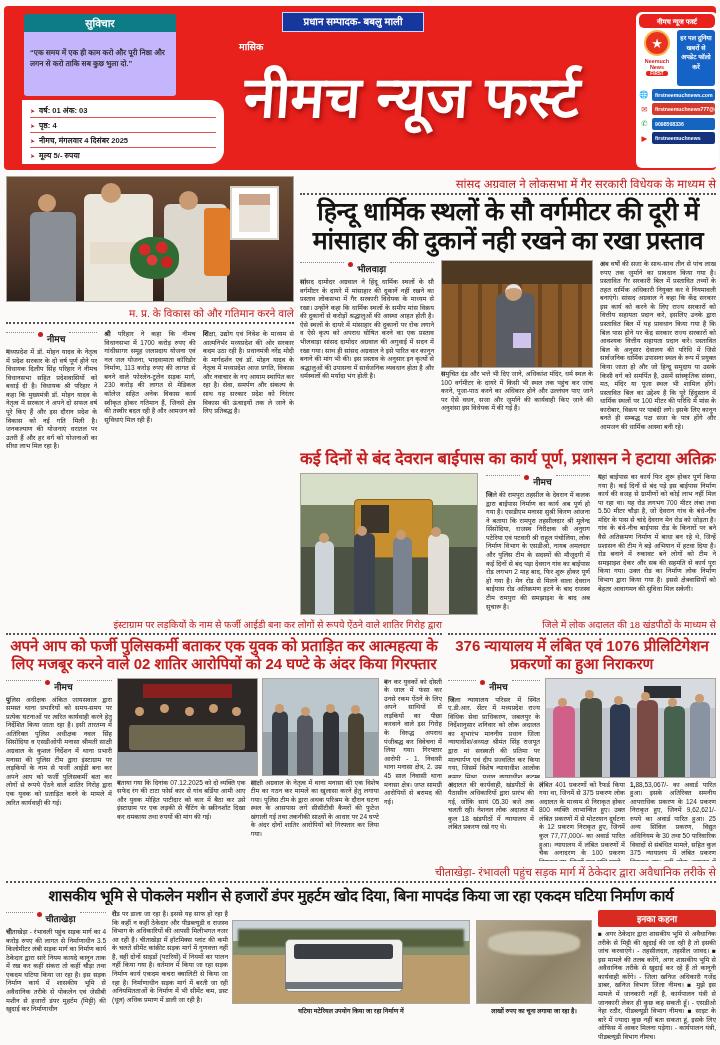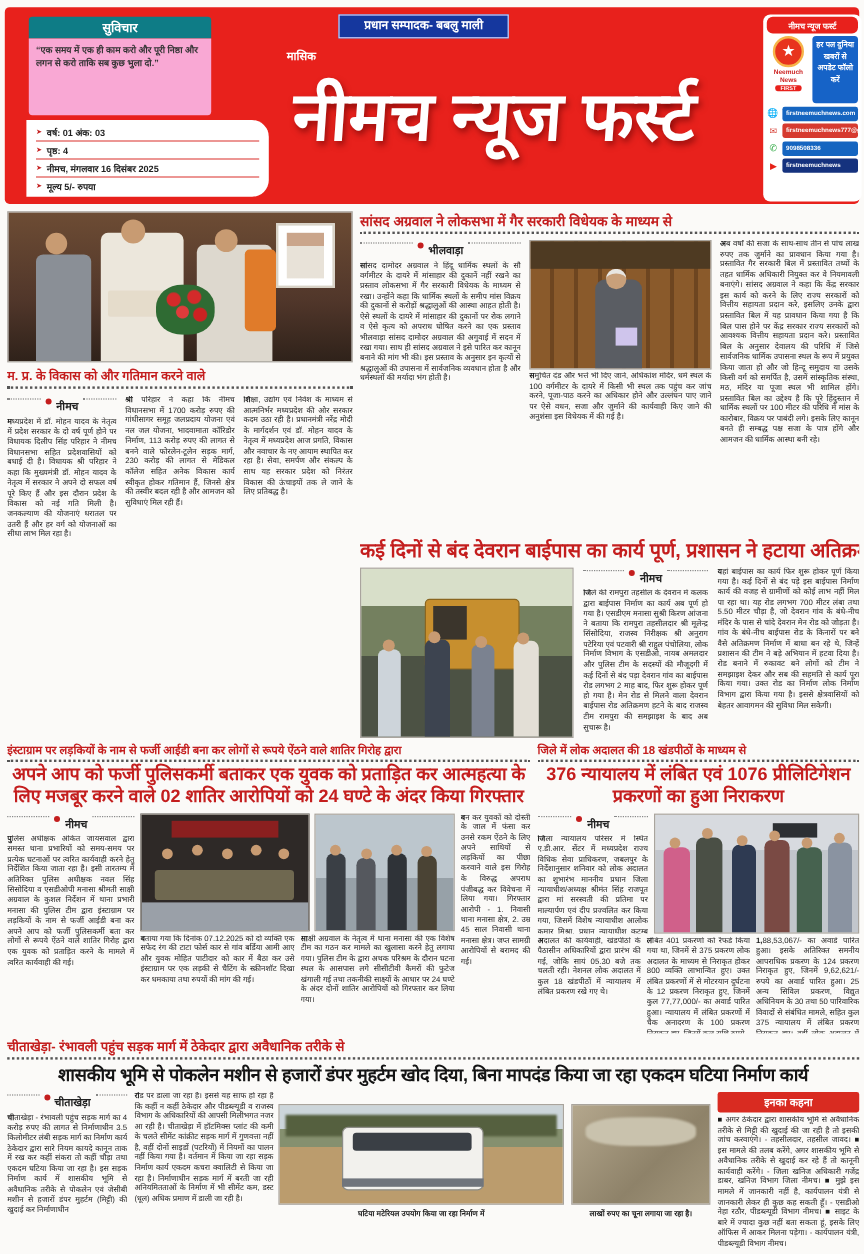--- a/index.html
+++ b/index.html
@@ -3,21 +3,21 @@
 <meta charset="utf-8">
 <style>
   * { margin:0; padding:0; box-sizing:border-box; }
   body { background:#d9d7d4; font-family:"Liberation Sans","DejaVu Sans",sans-serif; }
   .page { position:relative; width:720px; height:1045px; margin:0 auto; background:#fbfaf8; overflow:hidden; }
 
   
   .masthead { position:absolute; left:4px; top:6px; width:712px; height:164px; background:#e8211c; border-radius:4px; }
   .suvichar { position:absolute; left:20px; top:8px; width:152px; }
   .suvichar .sv-title { background:#0e7c86; color:#fff; font-weight:bold; font-size:10.5px; text-align:center; padding:2px 0; border-radius:3px 3px 0 0; }
-  .suvichar .sv-quote { background:#f9a8d4; min-height:64px; padding:5px 6px; font-size:7.5px; font-weight:bold; color:#333; line-height:1.45; border-radius:0 0 3px 3px; }
+  .suvichar .sv-quote { background:#c4b5fd; min-height:64px; padding:16px 6px; font-size:7.5px; font-weight:bold; color:#333; line-height:1.45; border-radius:0 0 3px 3px; }
   .issue-box { position:absolute; left:18px; top:94px; width:202px; height:64px; background:#fff; border-radius:0 14px 14px 0; padding:3px 8px; }
   .issue-row { display:flex; align-items:center; gap:4px; font-size:7.6px; font-weight:bold; color:#222; padding:2px 0; border-bottom:1px solid #e0524e; }
   .issue-row:last-child { border-bottom:none; }
   .issue-row .bullet { color:#c41e1e; font-size:6px; }
   .editor-box { position:absolute; left:278px; top:6px; width:142px; height:20px; background:#15379e; border:1px solid #cfd6ff; color:#fff; font-weight:bold; font-size:10px; text-align:center; line-height:18px; }
   .monthly { position:absolute; left:235px; top:34px; color:#fff; font-weight:bold; font-size:9.5px; }
   .np-title { position:absolute; left:186px; top:28px; width:444px; height:122px; display:flex; align-items:center; justify-content:center; color:#fff; font-size:57px; font-weight:bold; transform:skewX(-4deg); text-shadow:2px 3px 5px rgba(90,0,0,.55); white-space:nowrap; }
   .reg-box { position:absolute; left:428px; top:8px; width:144px; height:22px; background:#c6c6c6; clip-path:polygon(7% 0,100% 0,93% 100%,0 100%); color:#111; font-weight:bold; font-size:9.5px; text-align:center; line-height:22px; }
   .social-box { position:absolute; left:632px; top:6px; width:82px; height:156px; background:#fff; border-radius:6px; padding:2px 3px; }
   .social-header { background:#e8211c; border-radius:5px; color:#fff; font-size:6.8px; font-weight:bold; text-align:center; padding:2.5px 0; }
@@ -25,21 +25,21 @@
   .logo-badge { width:36px; display:flex; flex-direction:column; align-items:center; }
   .logo-circle { width:26px; height:26px; border-radius:50%; background:#e8341e; border:2px solid #f6b54a; color:#fff; font-size:13px; display:flex; align-items:center; justify-content:center; }
   .logo-name { color:#c22; font-size:5.4px; font-weight:bold; text-align:center; margin-top:2px; }
   .logo-sub { background:#e8211c; color:#fff; font-size:4.6px; font-weight:bold; padding:0 4px; border-radius:2px; margin-top:1px; }
   .promo-box { flex:1; background:#1663c7; border-radius:3px; color:#fff; font-size:6.4px; font-weight:bold; text-align:center; padding:3px 1px; line-height:1.5; }
   .link-row { display:flex; align-items:center; gap:2px; margin-top:2.5px; height:12px; }
   .link-icon { width:11px; text-align:center; font-size:7.5px; }
   .link-bar { flex:1; border-radius:2px; color:#fff; font-size:5.2px; font-weight:bold; line-height:12px; padding-left:3px; white-space:nowrap; overflow:hidden; }
 
   
-  .kicker { color:#c41e1e; font-weight:bold; text-align:left; }
+  .kicker { color:#c41e1e; font-weight:normal; text-align:right; }
   .dotrule { border-top:2px dotted #555; margin:2px 0; }
   .headline { font-weight:bold; text-align:center; color:#141414; }
   .headline.red { color:#c41e1e; }
   .byline { display:flex; gap:4px; font-weight:bold; font-size:9px; color:#222; margin:2px 0 3px 0; }
   .byline .ln { flex:1; border-top:1px dotted #888; }
   .byline .dot { width:5px; height:5px; border-radius:50%; background:#c41e1e; flex:0 0 auto; }
   .body-txt { font-size:6.5px; line-height:1.32; text-align:justify; color:#1d1d1d; overflow:hidden; }
   .body-txt::first-letter { font-weight:bold; }
   .cols { display:flex; gap:7px; }
   .ph { position:relative; overflow:hidden; border:1px solid #a9a49d; background:#888; }
@@ -77,21 +77,21 @@
       <div class="issue-row">
         <span class="bullet">➤</span>
         <span>वर्ष: 01 अंक: 03</span>
       </div>
       <div class="issue-row">
         <span class="bullet">➤</span>
         <span>पृष्ठ: 4</span>
       </div>
       <div class="issue-row">
         <span class="bullet">➤</span>
-        <span>नीमच, मंगलवार 16 दिसंबर 2025</span>
+        <span>नीमच, मंगलवार 4 दिसंबर 2025</span>
       </div>
       <div class="issue-row">
         <span class="bullet">➤</span>
         <span>मूल्य 5/- रुपया</span>
       </div>
     </div>
 
     <div class="editor-box">प्रधान सम्पादक- बबलु माली</div>
     <div class="monthly">मासिक</div>
     <div class="np-title">नीमच न्यूज फर्स्ट</div>
@@ -136,20 +136,21 @@
     <div class="head" style="left:60%;top:11%;width:19px;height:19px;"></div>
     <div style="position:absolute;left:43%;bottom:18%;width:17%;height:34%;border-radius:45%;background:radial-gradient(circle at 30% 30%,#d42a2a 12%,transparent 14%),radial-gradient(circle at 65% 25%,#d42a2a 12%,transparent 14%),radial-gradient(circle at 45% 55%,#e03b3b 14%,transparent 16%),radial-gradient(circle at 75% 60%,#c22 12%,transparent 14%),#2f6b33;"></div>
     <div style="position:absolute;right:5%;top:7%;width:17%;height:44%;background:#fff;border:2px solid #d8d2c6;">
       <div style="position:absolute;left:15%;top:12%;width:70%;height:76%;background:linear-gradient(180deg,#caa58b 30%,#e8e2d8 30%);"></div>
     </div>
   </div>
 
   <div style="position:absolute;left:300px;top:176px;width:416px;height:266px;">
     <div class="kicker" style="font-size:11.5px;">सांसद अग्रवाल ने लोकसभा में गैर सरकारी विधेयक के माध्यम से</div>
     <div class="dotrule"></div>
+    <div class="headline" style="font-size:25px;line-height:1.16;letter-spacing:-0.4px;">हिन्दू धार्मिक स्थलों के सौ वर्गमीटर की दूरी में मांसाहार की दुकानें नही रखने का रखा प्रस्ताव</div>
     <div class="cols" style="margin-top:5px;height:178px;">
       <div style="width:134px;">
         <div class="byline">
           <span class="ln"></span>
             <span class="dot"></span>
           <span>भीलवाड़ा</span>
             <span class="ln"></span>
         </div>
         <div class="body-txt" style="height:160px;">सांसद दामोदर अग्रवाल ने हिंदू धार्मिक स्थलों के सौ वर्गमीटर के दायरे में मांसाहार की दुकानें नहीं रखने का प्रस्ताव लोकसभा में गैर सरकारी विधेयक के माध्यम से रखा। उन्होंने कहा कि धार्मिक स्थलों के समीप मांस विक्रय की दुकानों से करोड़ों श्रद्धालुओं की आस्था आहत होती है। ऐसे स्थलों के दायरे में मांसाहार की दुकानों पर रोक लगाने व ऐसे कृत्य को अपराध घोषित करने का एक प्रस्ताव भीलवाड़ा सांसद दामोदर अग्रवाल की अगुवाई में सदन में रखा गया। साथ ही सांसद अग्रवाल ने इसे पारित कर कानून बनाने की मांग भी की। इस प्रस्ताव के अनुसार इन कृत्यों से श्रद्धालुओं की उपासना में सार्वजनिक व्यवधान होता है और धर्मस्थलों की मर्यादा भंग होती है।</div>
       </div>

